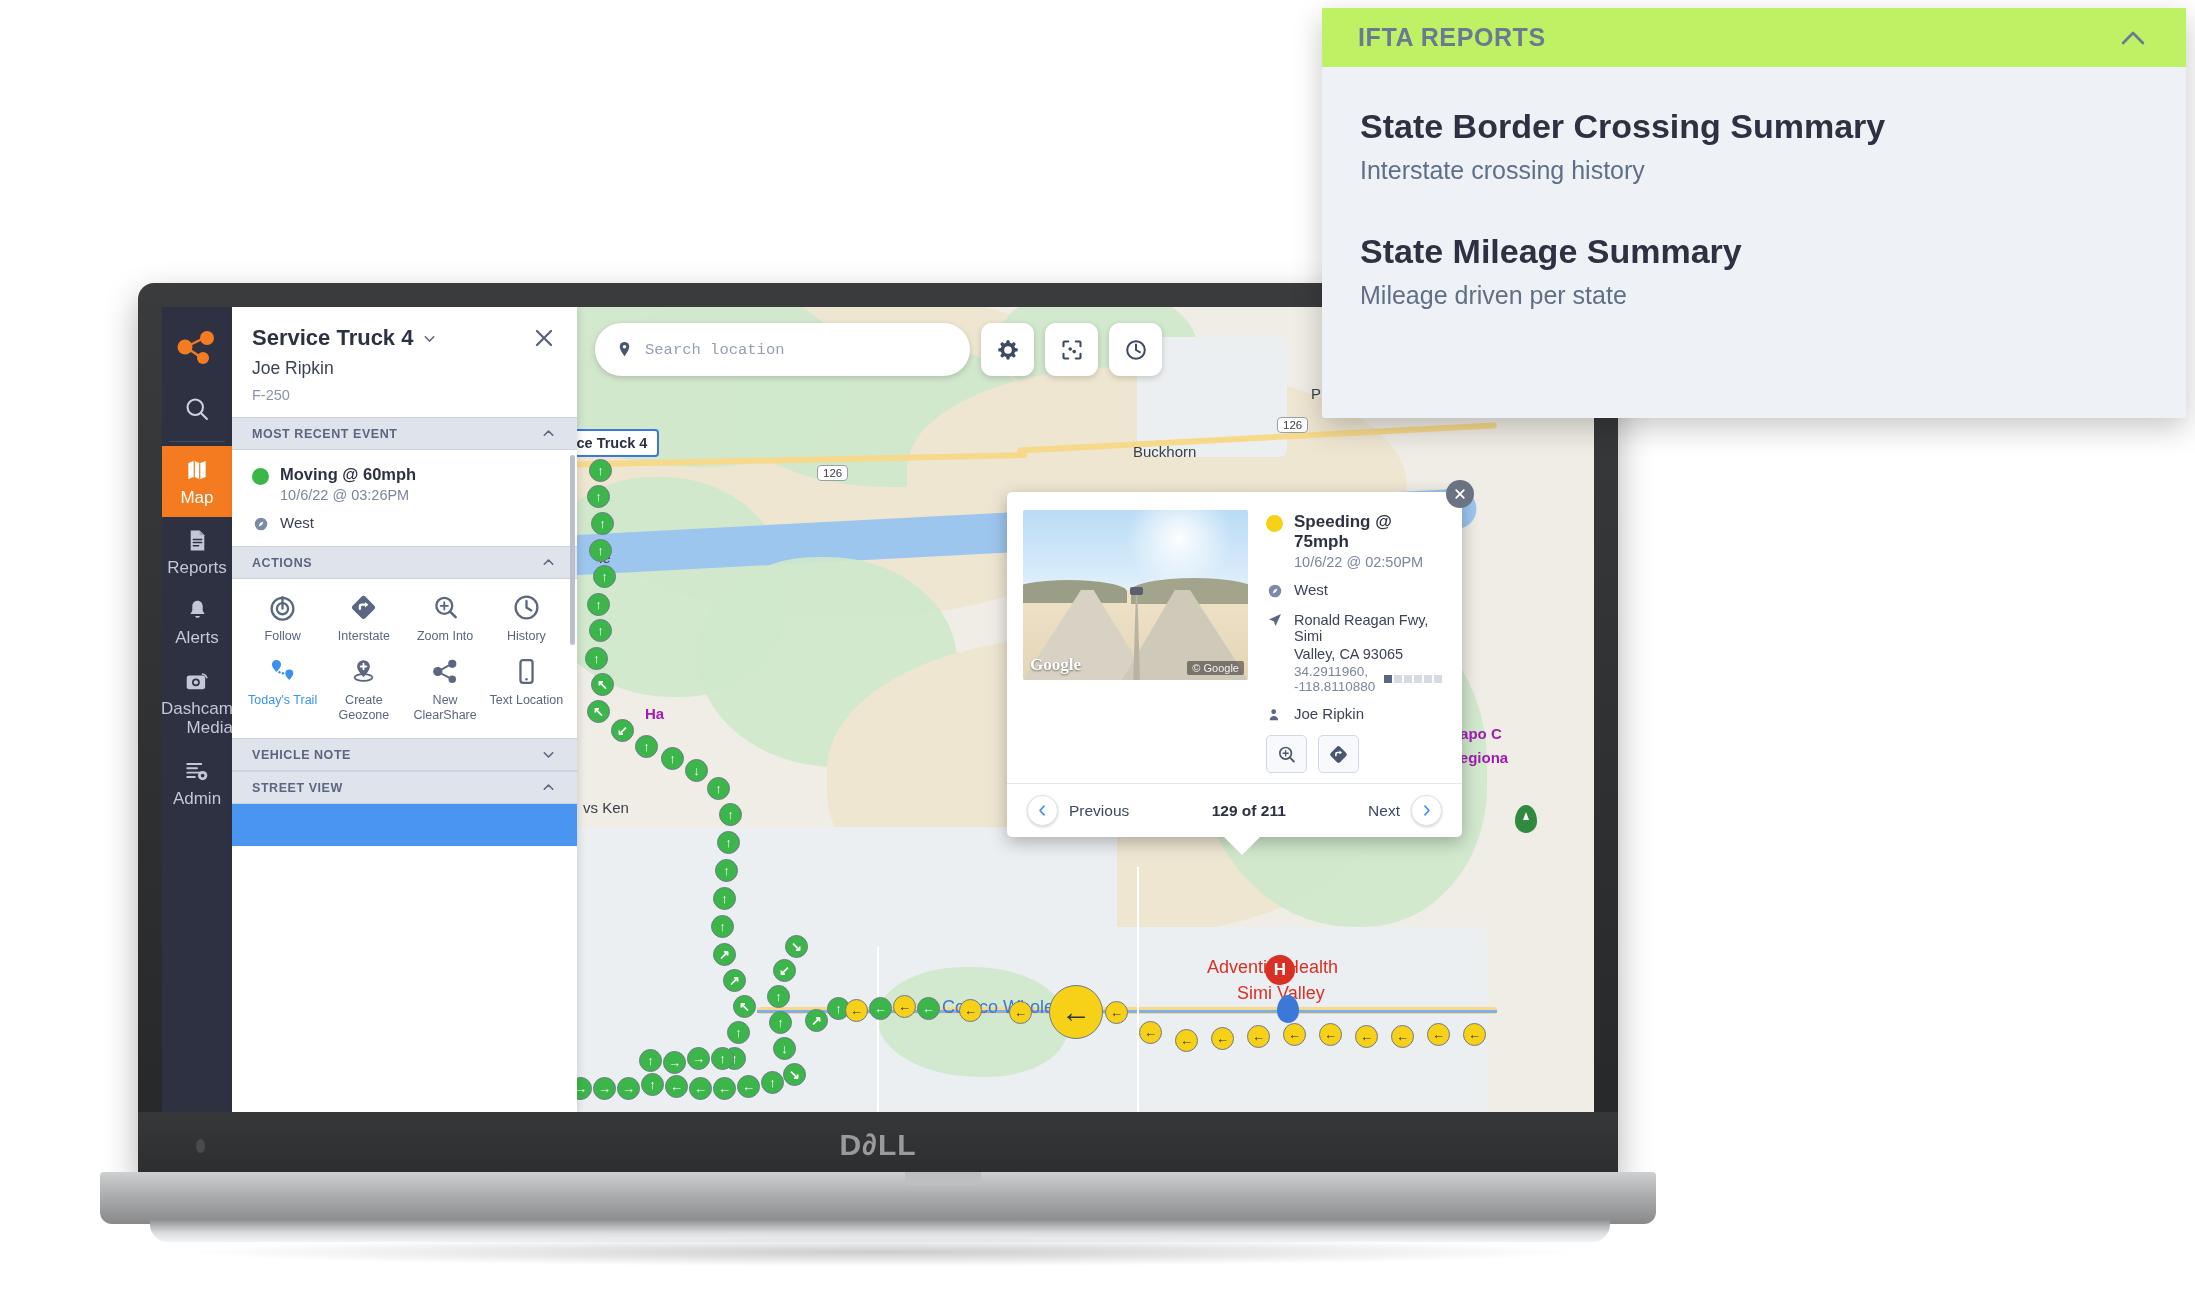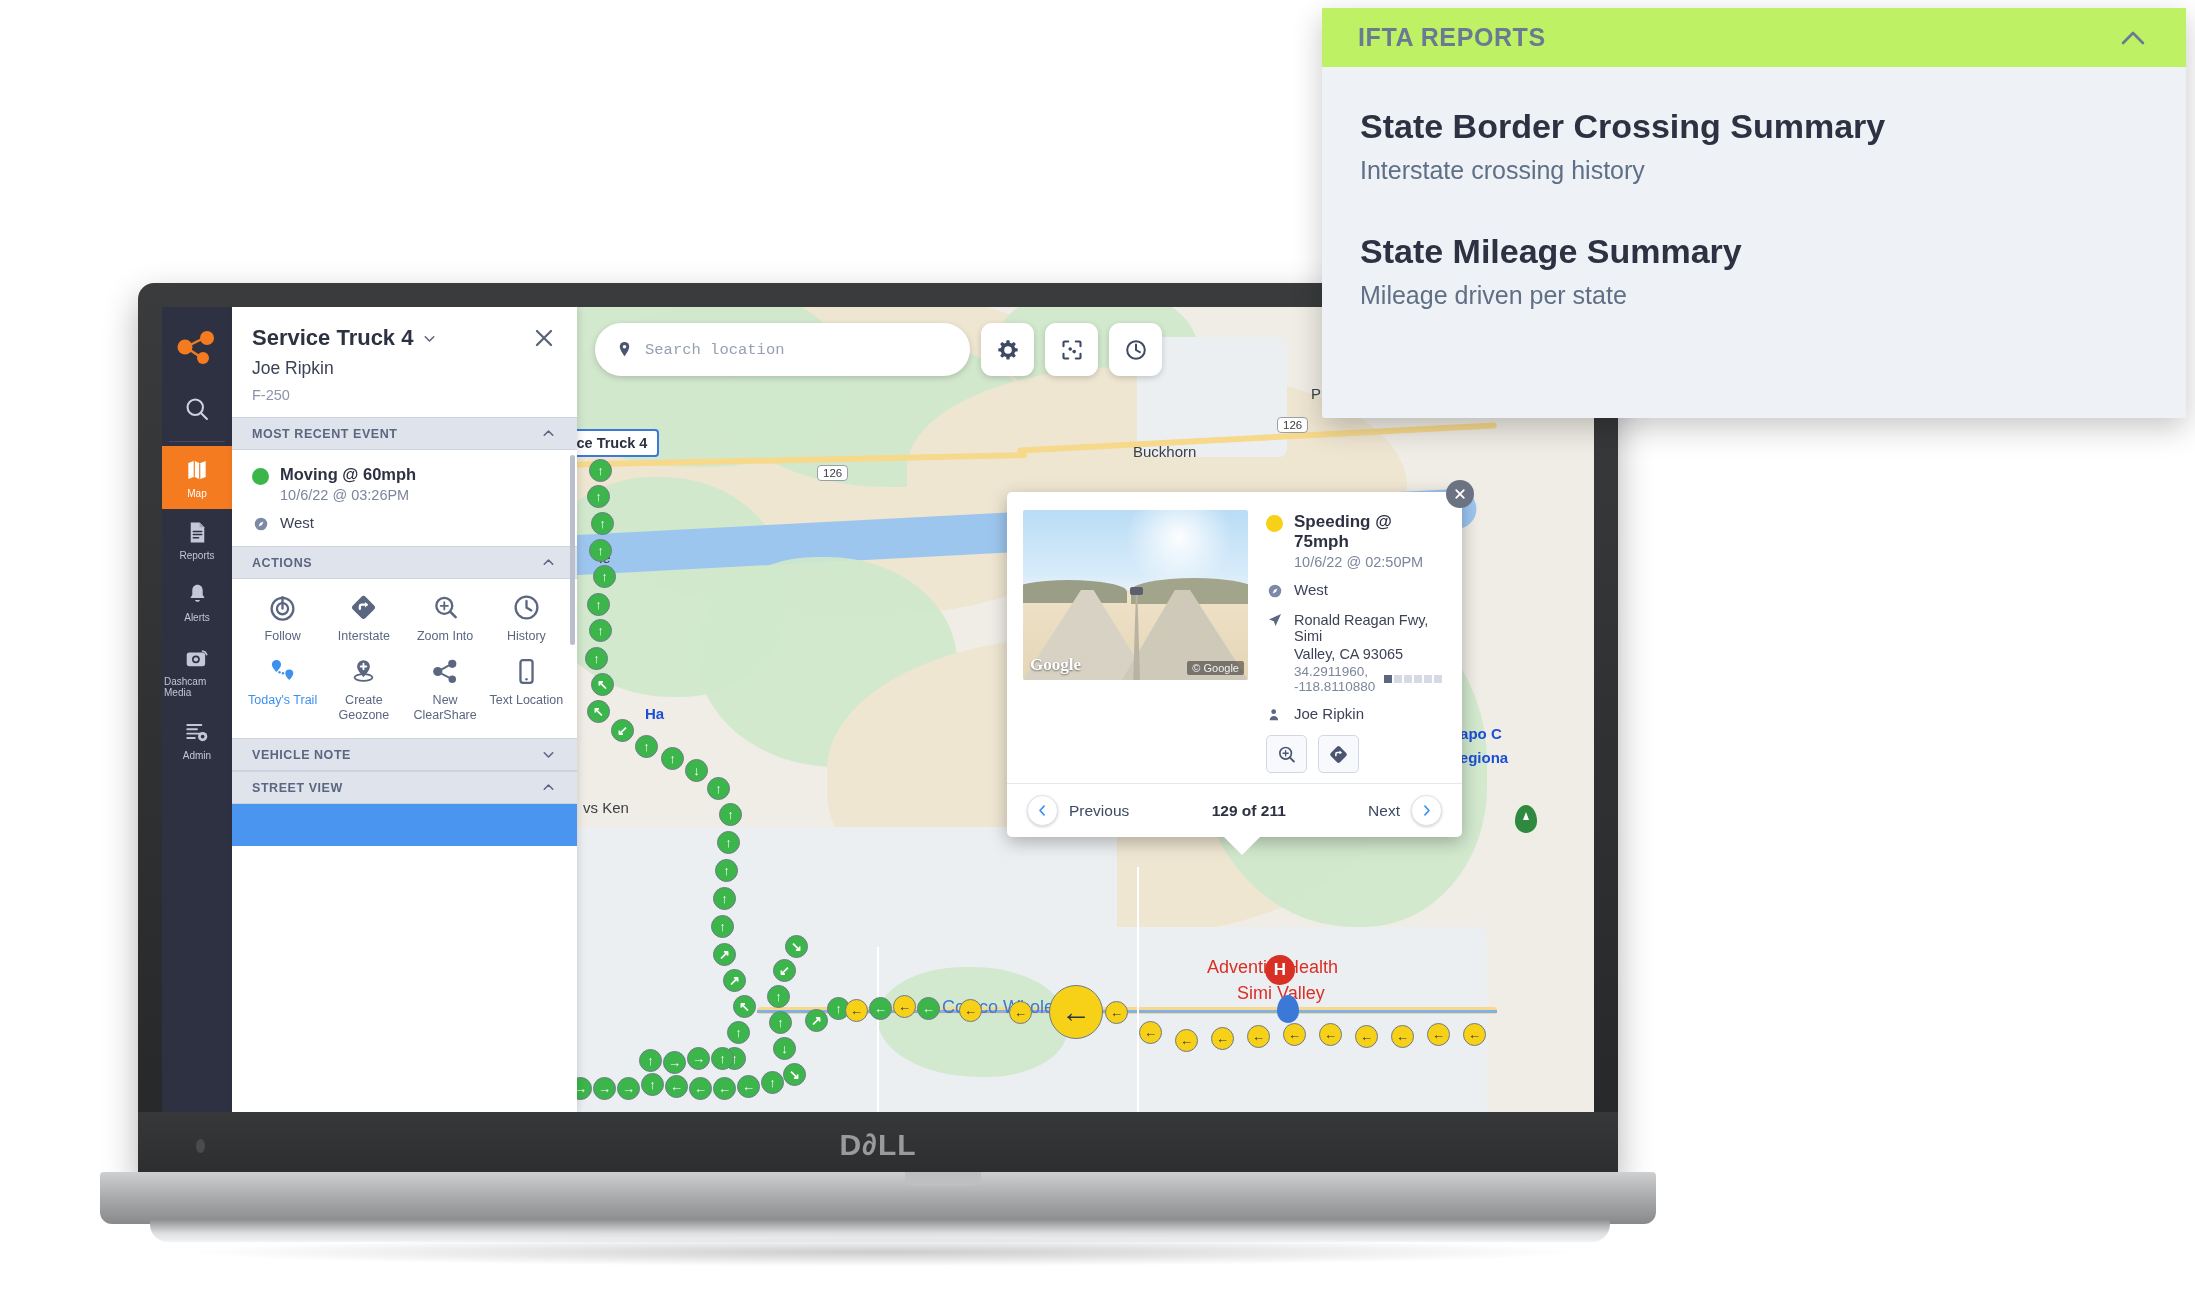--- a/index.html
+++ b/index.html
@@ -66,21 +66,21 @@
   .sb-search {
     margin-top: 12px; height: 52px; width: 100%;
     display: flex; align-items: center; justify-content: center;
   }
   .sb-divider { width: 56px; height: 1px; background: #454a5e; margin: 6px 0 4px; }
   .sb-item {
     width: 100%; padding: 11px 2px 10px; display: flex; flex-direction: column;
     align-items: center; gap: 5px; color: #c3c8d6; cursor: pointer;
   }
   .sb-item.active { background: #f47b20; color: #fff; }
-  .sb-label { font-size: 10px; line-height: 1.12; text-align: left; }
+  .sb-label { font-size: 17px; line-height: 1.12; text-align: right; }
 
   
   .detail {
     width: 345px; flex: none; background: #fff; position: relative;
     display: flex; flex-direction: column;
     box-shadow: 2px 0 7px rgba(0,0,0,.12); z-index: 6;
   }
   .detail-head { padding: 18px 20px 14px; }
   .dh-row { display: flex; align-items: flex-start; justify-content: space-between; }
   .veh-name {
@@ -145,21 +145,21 @@
   .river {
     position: absolute; background: #9dc6ef; border-radius: 40px;
   }
   .hwy { position: absolute; background: #f6d98b; border-radius: 4px; }
   .road { position: absolute; background: #ffffff; }
   .shield {
     position: absolute; background: #fff; border: 1.4px solid #9aa0a6;
     border-radius: 4px; padding: 1px 5px; font-size: 11.5px; color: #3c4043;
   }
   .mlabel { position: absolute; font-size: 15px; color: #3c4043; white-space: nowrap; }
-  .mlabel.green { color: #1d4ed8; font-weight: bold; }
+  .mlabel.green { color: #a21caf; font-weight: bold; }
   .mlabel.blue { color: #3b78d8; }
   .mlabel.red { color: #d93025; }
   .mlabel.big { font-size: 18px; }
 
   .veh-tag {
     position: absolute; background: #fff; border: 2px solid #3b78d8;
     border-radius: 4px; padding: 4px 10px; font-size: 14.5px; font-weight: bold;
     color: #2d3142; white-space: nowrap; z-index: 5;
   }
   .bp { position: absolute; width: 23px; height: 23px; border-radius: 50%;

